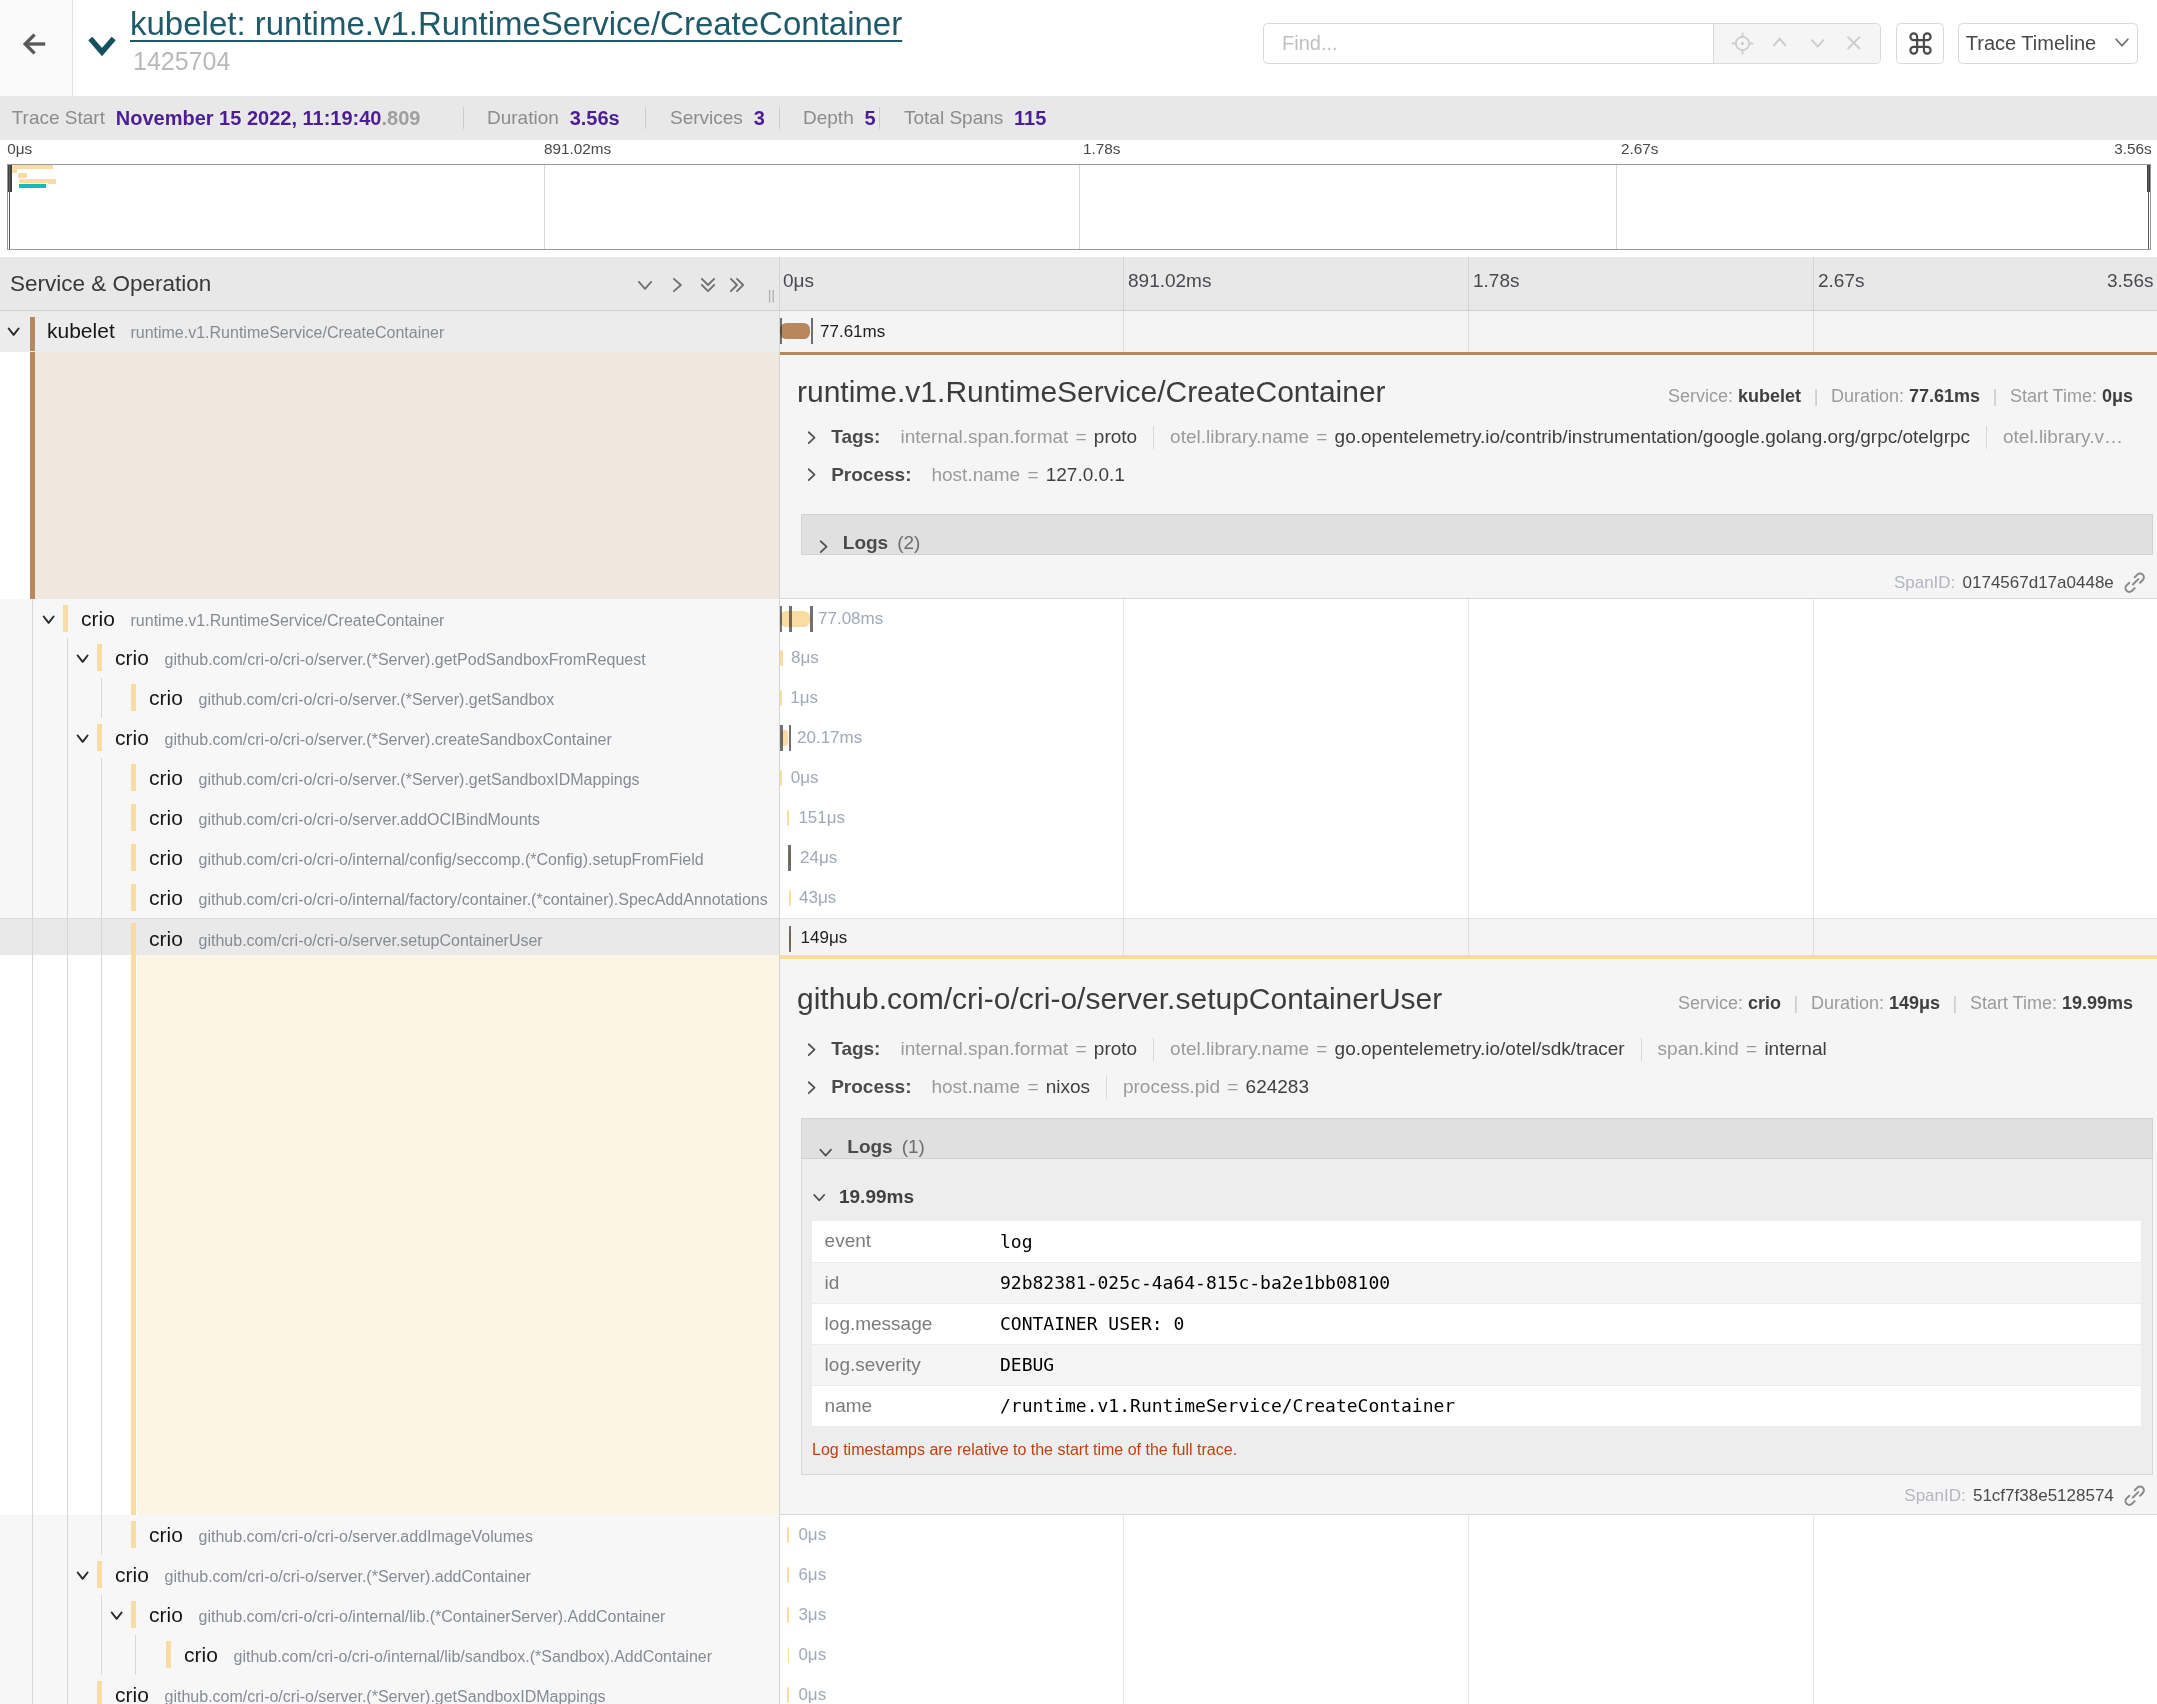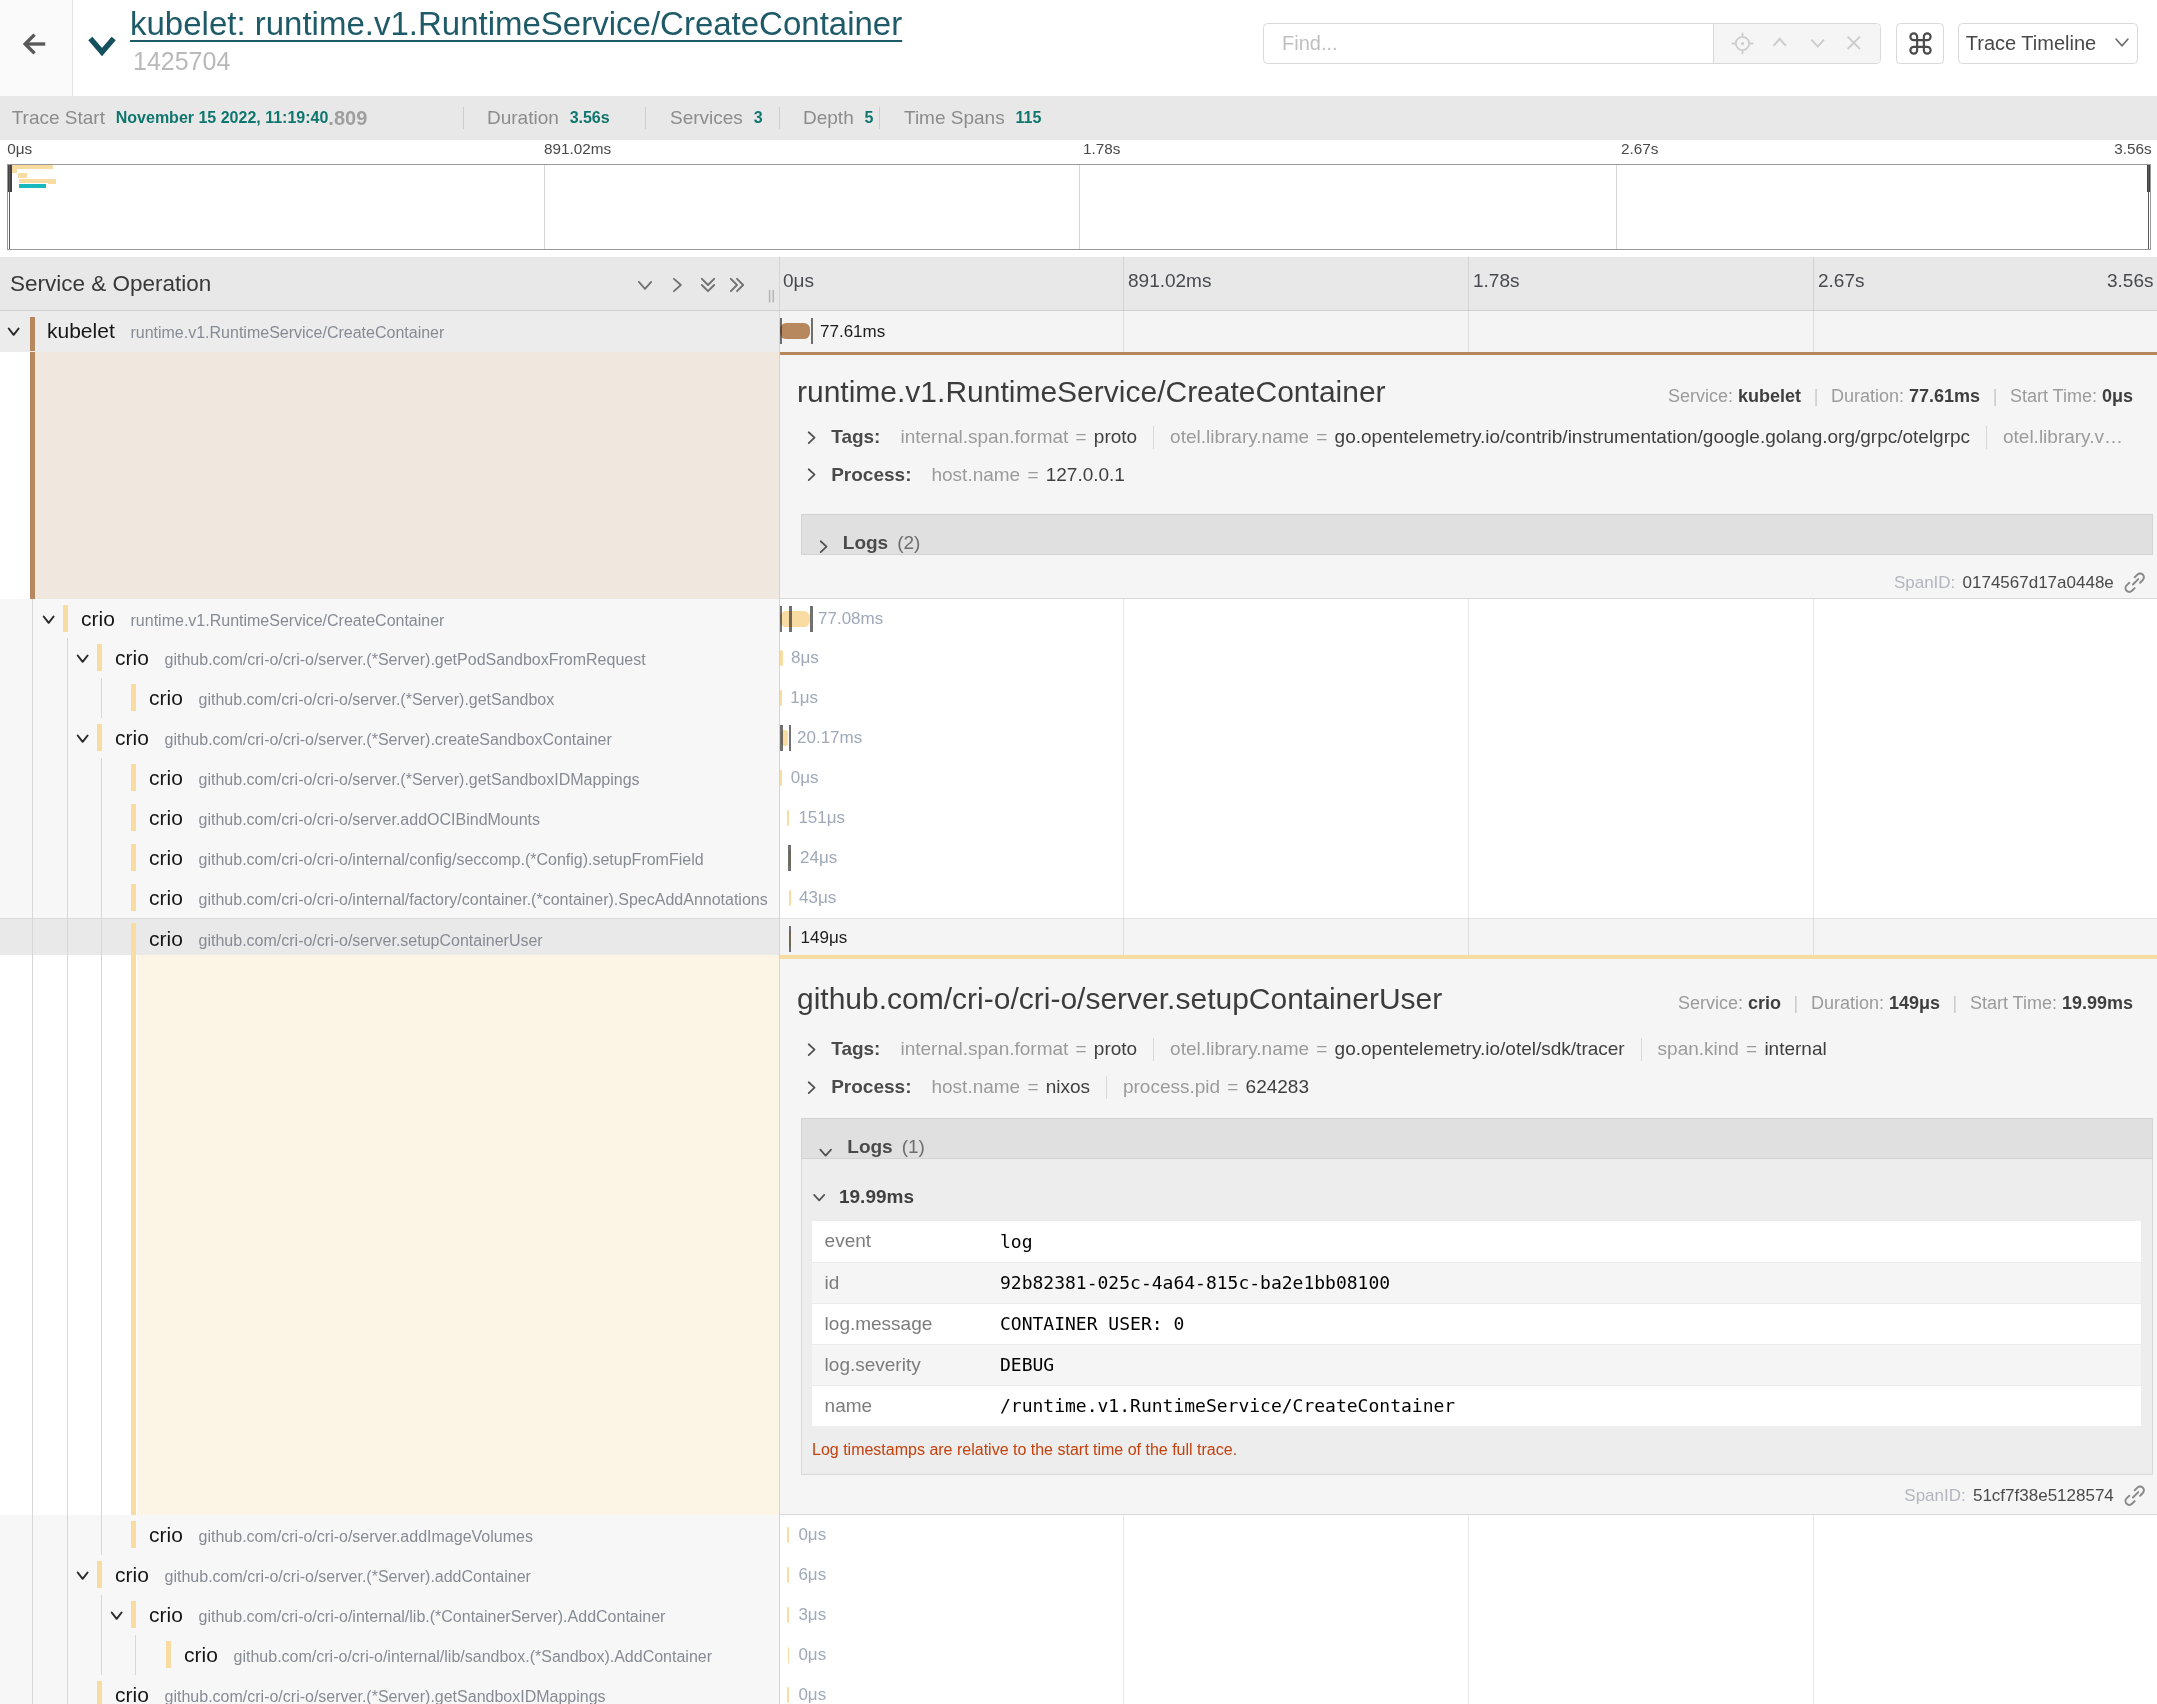--- a/index.html
+++ b/index.html
@@ -21,21 +21,21 @@
   .find-addon { flex:1; background:#f5f5f5; border-left:0.9px solid #d9d9d9; border-radius:0 3.6px 3.6px 0; display:flex; align-items:center; justify-content:space-around; padding:0 9px; }
   .hbtn { position:absolute; top:22.5px; height:41px; background:#fff; border:0.9px solid #d9d9d9; border-radius:4.5px; display:flex; align-items:center; justify-content:center; color:#484848; }
   .cmd-btn { left:1896px; width:48px; font-size:24px; font-family:"DejaVu Sans",sans-serif; }
   .tt-btn { left:1958px; width:180px; font-size:20px; gap:18px; white-space:nowrap; }
 
   
   .summary-bar { position:absolute; left:0; top:96px; width:2158px; height:44px; background:#e8e8e8; font-size:19px; }
   .sum-item { position:absolute; top:0; height:44px; display:flex; align-items:center; white-space:nowrap; }
   .sum-divider { position:absolute; top:10.8px; width:0.9px; height:22.5px; background:#cdcdcd; }
   .sum-label { color:#8c8c8c; margin-right:10.8px; }
-  .sum-value { color:#0f766e; font-weight:700; font-size:16px; }
+  .sum-value { color:#4c1d95; font-weight:700; font-size:20px; }
   .sum-ms { color:#9f9f9f; font-weight:700; font-size:20px; }
 
   
   .mm-labels { position:absolute; left:0; top:140px; width:2158px; height:23.4px; font-size:15.3px; color:#48484a; }
   .mm-labels span { position:absolute; top:0; }
   .mm-canvas { position:absolute; left:7.2px; top:164px; width:2144px; height:86px; background:#fff; border:0.9px solid #999; }
   .mm-grid { position:absolute; top:0; width:0.9px; height:100%; background:#d5d5d5; }
   .mm-bar { position:absolute; }
   .mm-scrub-handle { position:absolute; width:3.6px; height:27px; background:#414141; top:0; }
   .mm-scrub-line { position:absolute; width:0.9px; height:100%; background:#5c5c5c; top:0; }
@@ -175,21 +175,21 @@
       <span class="sum-label">Services</span>
       <span class="sum-value">3</span>
     </div>
     <div class="sum-divider" style="left:779px"></div>
     <div class="sum-item" style="left:803px">
       <span class="sum-label">Depth</span>
       <span class="sum-value">5</span>
     </div>
     <div class="sum-divider" style="left:879px"></div>
     <div class="sum-item" style="left:904px">
-      <span class="sum-label">Time Spans</span>
+      <span class="sum-label">Total Spans</span>
       <span class="sum-value">115</span>
     </div>
   </div>
 
   <div class="mm-labels">
     <span style="left:7.2px">0μs</span>
     <span style="left:544px">891.02ms</span>
     <span style="left:1083px">1.78s</span>
     <span style="left:1621px">2.67s</span>
     <span style="right:6.3px">3.56s</span>

